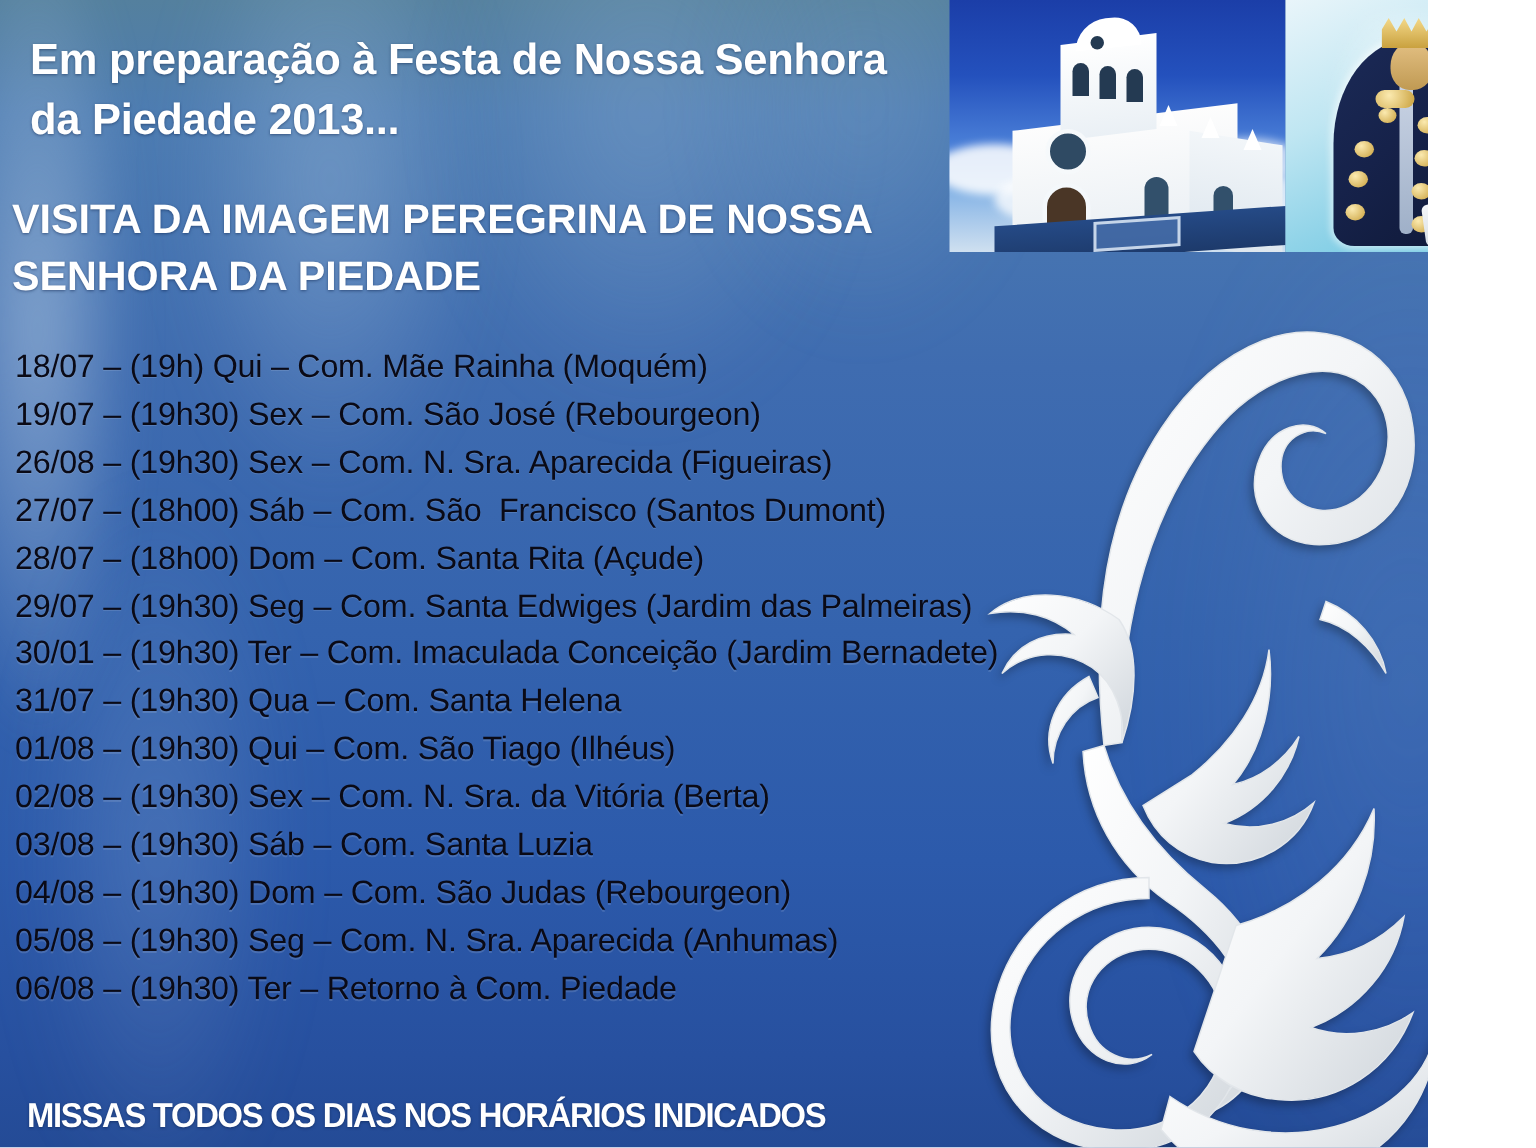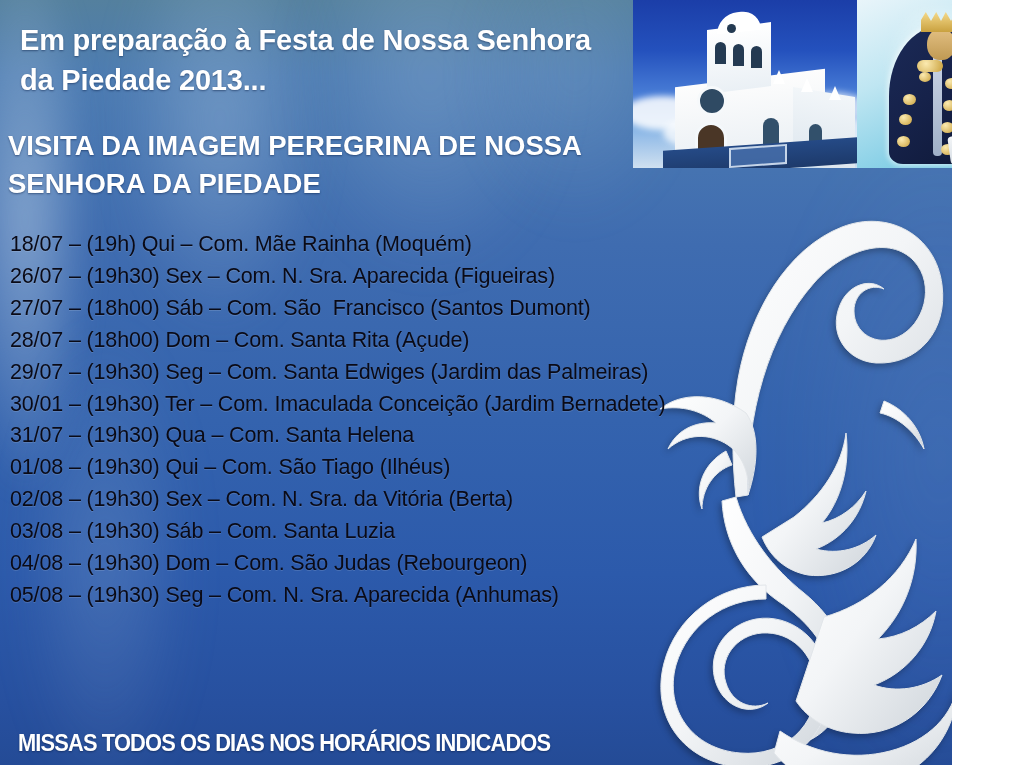--- a/index.html
+++ b/index.html
@@ -401,28 +401,30 @@
         <path d="M286,236 C306,244 322,262 326,284 C316,266 300,252 282,248 Z"></path>
       </g>
     </svg>
   </div>
 
   <div class="subtitle">Em preparação à Festa de Nossa Senhora da Piedade 2013...</div>
   <div class="title">VISITA DA IMAGEM PEREGRINA DE NOSSA SENHORA DA PIEDADE</div>
 
   <ul id="schedule">
     <li>18/07 – (19h) Qui – Com. Mãe Rainha (Moquém)</li>
-    <li>26/07 – (19h30) Sex – Com. N. Sra. Aparecida (Figueiras)</li>
+    <li>19/07 – (19h30) Sex – Com. São José (Rebourgeon)</li>
+    <li>26/08 – (19h30) Sex – Com. N. Sra. Aparecida (Figueiras)</li>
     <li>27/07 – (18h00) Sáb – Com. São  Francisco (Santos Dumont)</li>
     <li>28/07 – (18h00) Dom – Com. Santa Rita (Açude)</li>
     <li>29/07 – (19h30) Seg – Com. Santa Edwiges (Jardim das Palmeiras)</li>
     <li>30/01 – (19h30) Ter – Com. Imaculada Conceição (Jardim Bernadete)</li>
     <li>31/07 – (19h30) Qua – Com. Santa Helena</li>
     <li>01/08 – (19h30) Qui – Com. São Tiago (Ilhéus)</li>
     <li>02/08 – (19h30) Sex – Com. N. Sra. da Vitória (Berta)</li>
     <li>03/08 – (19h30) Sáb – Com. Santa Luzia</li>
     <li>04/08 – (19h30) Dom – Com. São Judas (Rebourgeon)</li>
     <li>05/08 – (19h30) Seg – Com. N. Sra. Aparecida (Anhumas)</li>
+    <li>06/08 – (19h30) Ter – Retorno à Com. Piedade</li>
   </ul>
 
   <div class="footer">MISSAS TODOS OS DIAS NOS HORÁRIOS INDICADOS</div>
 
 </div>
 
 </body></html>

